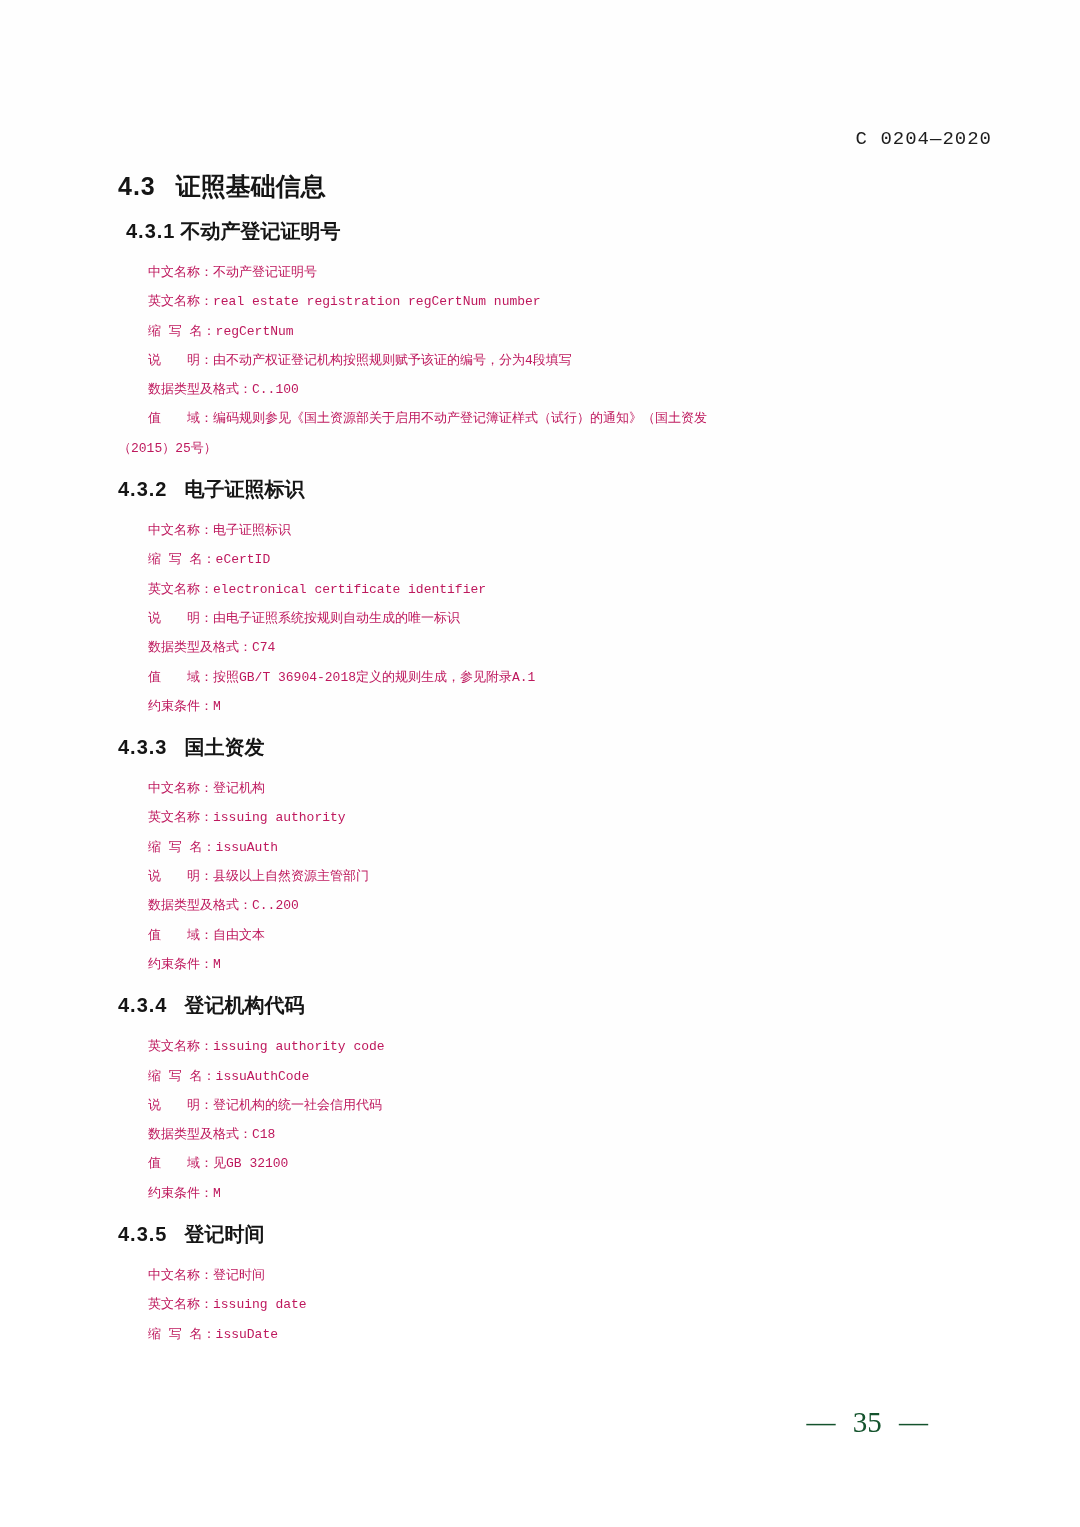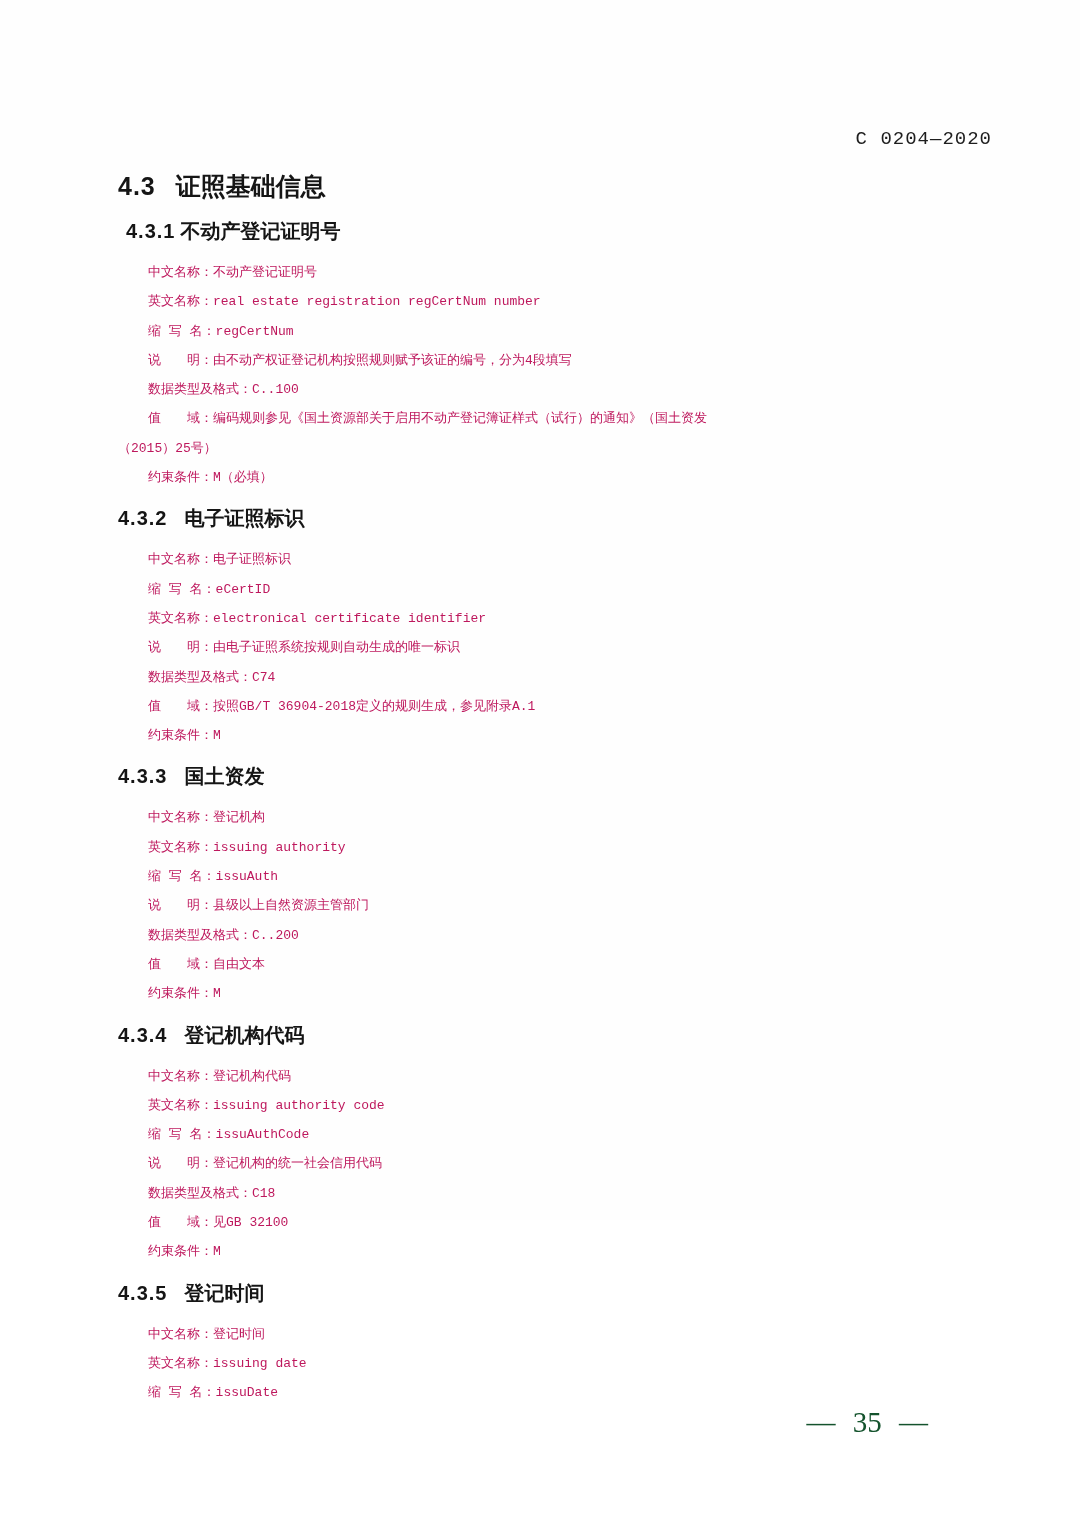--- a/index.html
+++ b/index.html
@@ -85,42 +85,40 @@
     <h2 class="section-heading"><span class="num">4.3</span><span class="ttl">证照基础信息</span></h2>
 
     <h3 class="sub-heading tight"><span class="num">4.3.1</span><span class="ttl">不动产登记证明号</span></h3>
     <p class="line">中文名称：不动产登记证明号</p>
     <p class="line">英文名称：real estate registration regCertNum number</p>
     <p class="line">缩 写 名：regCertNum</p>
     <p class="line">说　　明：由不动产权证登记机构按照规则赋予该证的编号，分为4段填写</p>
     <p class="line">数据类型及格式：C..100</p>
     <p class="line">值　　域：编码规则参见《国土资源部关于启用不动产登记簿证样式（试行）的通知》（国土资发</p>
     <p class="line flush">（2015）25号）</p>
-    <p class="line">约束条件：M（必填）</p>
 
     <h3 class="sub-heading"><span class="num">4.3.2</span><span class="ttl">电子证照标识</span></h3>
     <p class="line">中文名称：电子证照标识</p>
     <p class="line">缩 写 名：eCertID</p>
     <p class="line">英文名称：electronical certificate identifier</p>
     <p class="line">说　　明：由电子证照系统按规则自动生成的唯一标识</p>
     <p class="line">数据类型及格式：C74</p>
     <p class="line">值　　域：按照GB/T 36904-2018定义的规则生成，参见附录A.1</p>
     <p class="line">约束条件：M</p>
 
     <h3 class="sub-heading"><span class="num">4.3.3</span><span class="ttl">国土资发</span></h3>
     <p class="line">中文名称：登记机构</p>
     <p class="line">英文名称：issuing authority</p>
     <p class="line">缩 写 名：issuAuth</p>
     <p class="line">说　　明：县级以上自然资源主管部门</p>
     <p class="line">数据类型及格式：C..200</p>
     <p class="line">值　　域：自由文本</p>
     <p class="line">约束条件：M</p>
 
     <h3 class="sub-heading"><span class="num">4.3.4</span><span class="ttl">登记机构代码</span></h3>
-    <p class="line">中文名称：登记机构代码</p>
     <p class="line">英文名称：issuing authority code</p>
     <p class="line">缩 写 名：issuAuthCode</p>
     <p class="line">说　　明：登记机构的统一社会信用代码</p>
     <p class="line">数据类型及格式：C18</p>
     <p class="line">值　　域：见GB 32100</p>
     <p class="line">约束条件：M</p>
 
     <h3 class="sub-heading"><span class="num">4.3.5</span><span class="ttl">登记时间</span></h3>
     <p class="line">中文名称：登记时间</p>
     <p class="line">英文名称：issuing date</p>

